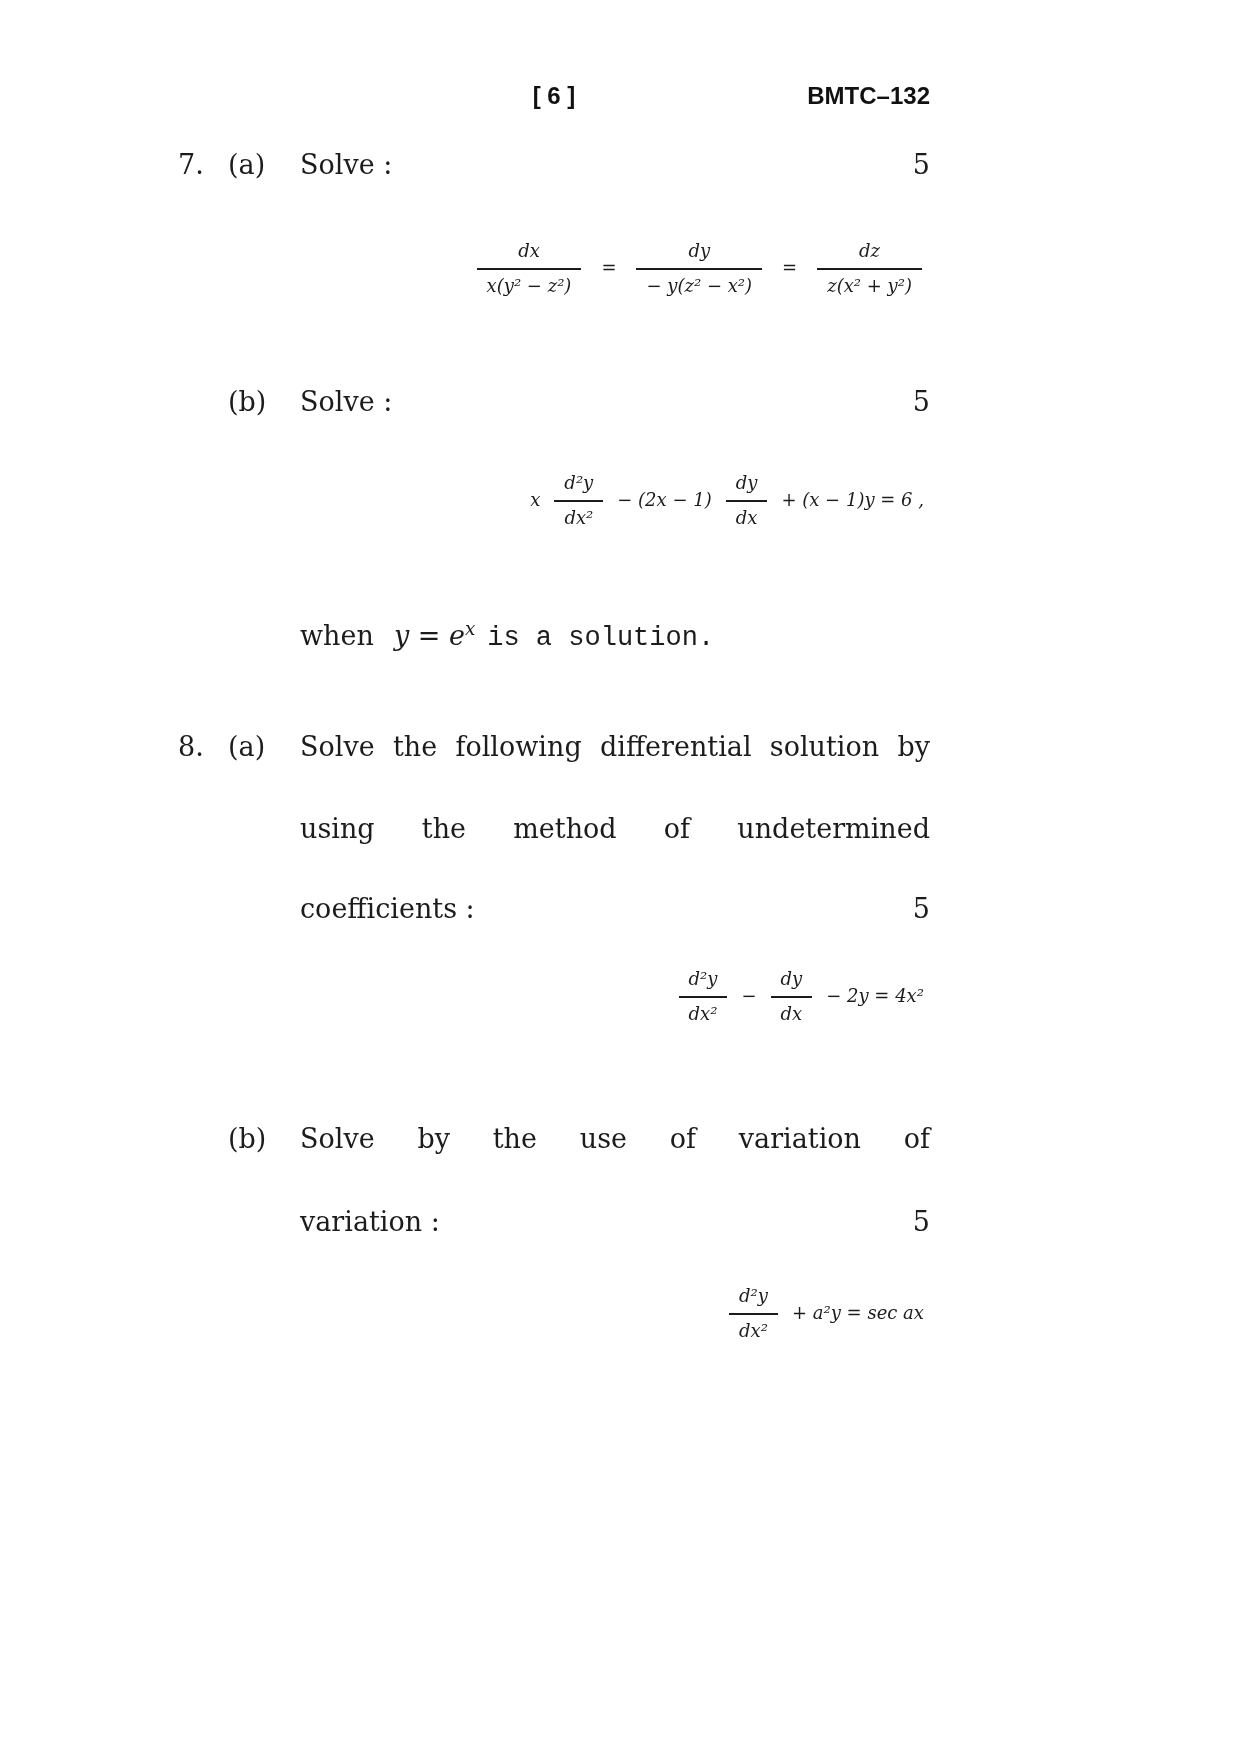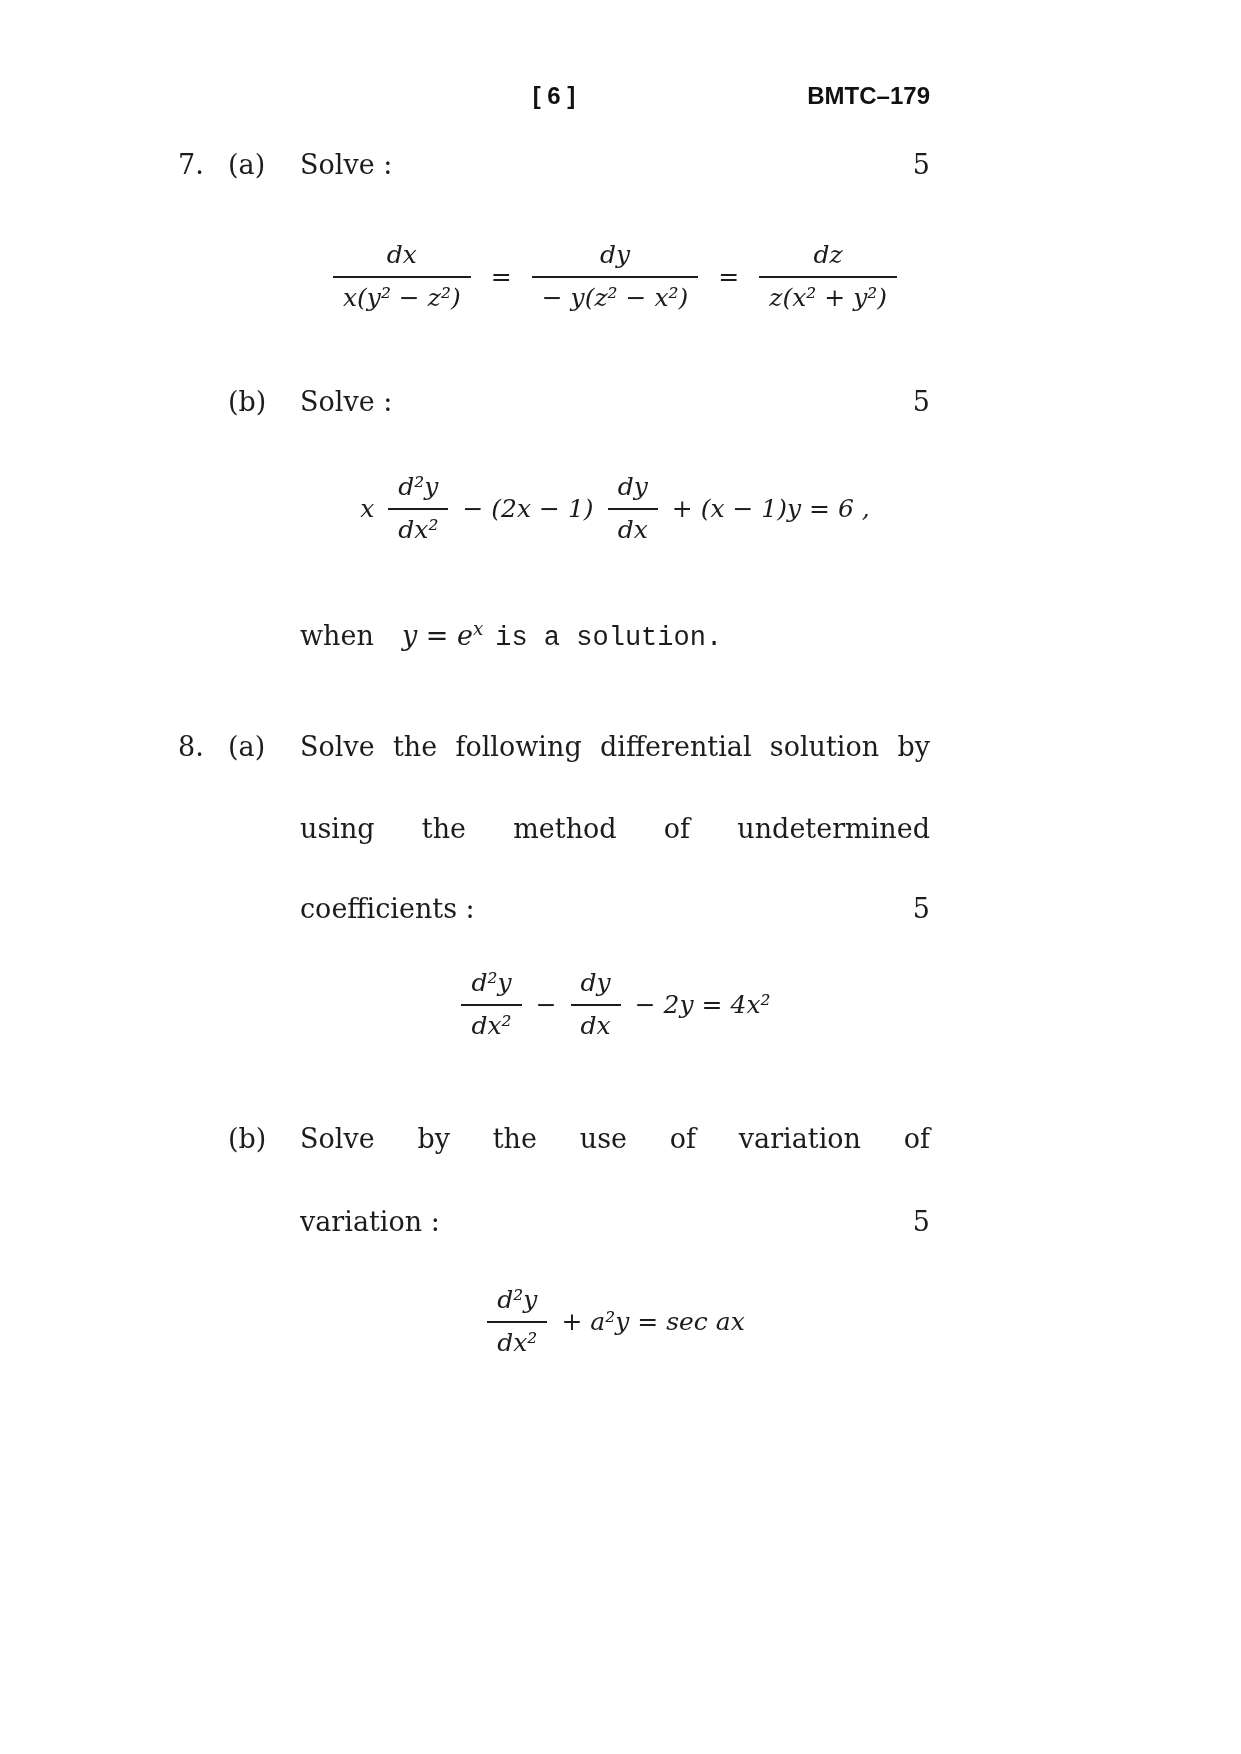--- a/index.html
+++ b/index.html
@@ -41,43 +41,43 @@
     font-size: 27px; line-height: 1.25;
   }
   .qnum  { flex: none; width: 50px; }
   .qlabel{ flex: none; width: 72px; }
   .qtext { flex: 1; }
   .justify { text-align: justify; text-align-last: justify; }
   .marks { flex: none; margin-left: auto; padding-left: 20px; }
   
   .eq {
     position: absolute; left: 122px; width: 630px;
-    display: flex; justify-content: center; align-items: center;
-    font-size: 25px; font-style: italic; line-height: 1.2;
+    display: flex; justify-content: flex-end; align-items: center;
+    font-size: 18px; font-style: italic; line-height: 1.2;
   }
   .frac { display: inline-block; text-align: center; vertical-align: middle; margin: 0 8px; }
   .frac .num { display: block; padding: 0 10px 6px; border-bottom: 2px solid #1c1c1c; }
   .frac .den { display: block; padding: 5px 10px 0; }
   .op { font-style: normal; margin: 0 12px; }
   .mid, .lead, .tail { margin: 0 6px; white-space: nowrap; }
   
-  .when-pre { font-style: normal; margin-right: 28px; }
+  .when-pre { font-style: normal; margin-right: 20px; }
   .when-math { font-style: italic; margin-right: 12px; white-space: nowrap; }
   .when-math sup { font-size: 0.68em; }
   .when-post { font-style: normal; font-family: Liberation Mono, monospace; }
 </style>
 </head>
 <body>
 
 <div class="page">
   <div class="content">
 
     <div class="header-row">
       <span>[ 6 ]</span>
-      <span class="paper-code">BMTC–179</span>
+      <span class="paper-code">BMTC–132</span>
     </div>
 
     <div class="row" style="top:148px">
       <span class="qnum">7.</span>
       <span class="qlabel">(a)</span>
       <span class="qtext">Solve :</span>
       <span class="marks">5</span>
     </div>
 
     <div class="eq" style="top:240px">

